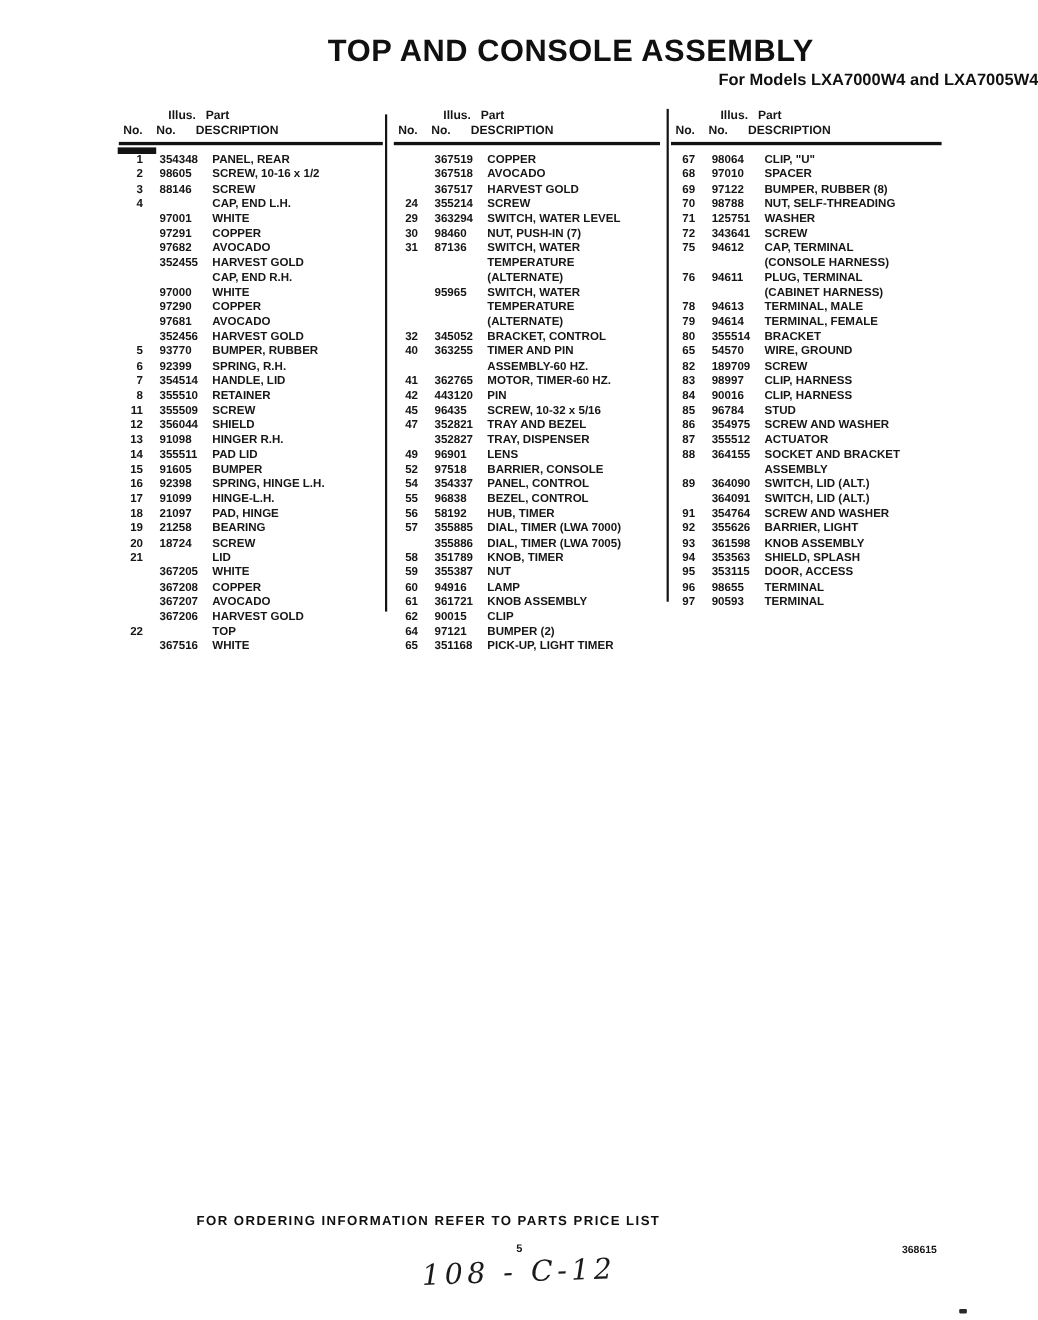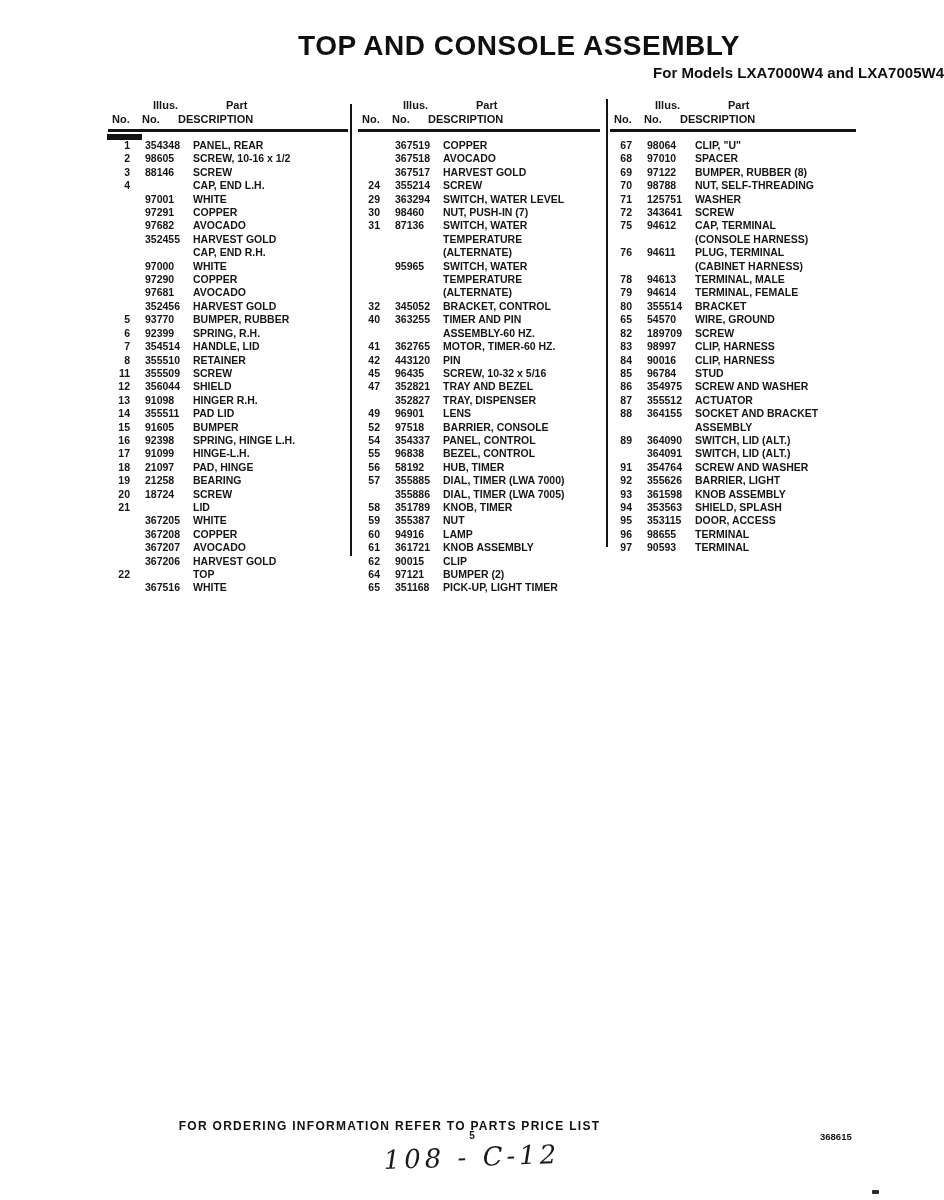--- a/index.html
+++ b/index.html
@@ -35,42 +35,41 @@
   .col-2 { left: 358px; width: 242px; }
   .col-3 { left: 610px; width: 246px; }
   .col-header {
     font-size: 11px;
     font-weight: bold;
     padding-bottom: 3px;
     border-bottom: 3px solid #131313;
     line-height: 14px;
   }
   .h-illus { display: inline-block; width: 34px; padding-left: 45px; }
-  .h-part  { display: inline-block; margin-left: 39px; }
+  .h-part  { display: inline-block; }
   .h-no1   { display: inline-block; width: 30px; padding-left: 4px; }
   .h-no2   { display: inline-block; width: 36px; }
   .h-desc  { display: inline-block; }
   .rows { margin-top: 7px; }
   .row { display: flex; line-height: 13.4px; font-size: 10.5px; font-weight: bold; white-space: nowrap; }
   .c-illus { flex: none; width: 22px; text-align: right; }
   .c-part  { flex: none; width: 48px; margin-left: 15px; }
   .c-desc  { flex: none; }
   .vline { position: absolute; width: 2px; background: #131313; }
   .vline-1 { left: 350px; top: 104px; height: 452px; }
   .vline-2 { left: 606px; top: 99px;  height: 448px; }
   .ink-blob { position: absolute; left: 107px; top: 134px; width: 35px; height: 6px; background: #131313; }
   .footer-note {
     position: absolute;
     top: 1103px; left: 0; width: 779px;
     text-align: center;
     font-size: 12px;
     font-weight: bold;
     letter-spacing: 1.3px;
     color: #101010;
-    margin-top: 16px;
   }
   .page-number {
     position: absolute;
     top: 1130px; left: 0; width: 944px;
     text-align: center;
     font-size: 10px;
     font-weight: bold;
   }
   .handwritten {
     position: absolute;

